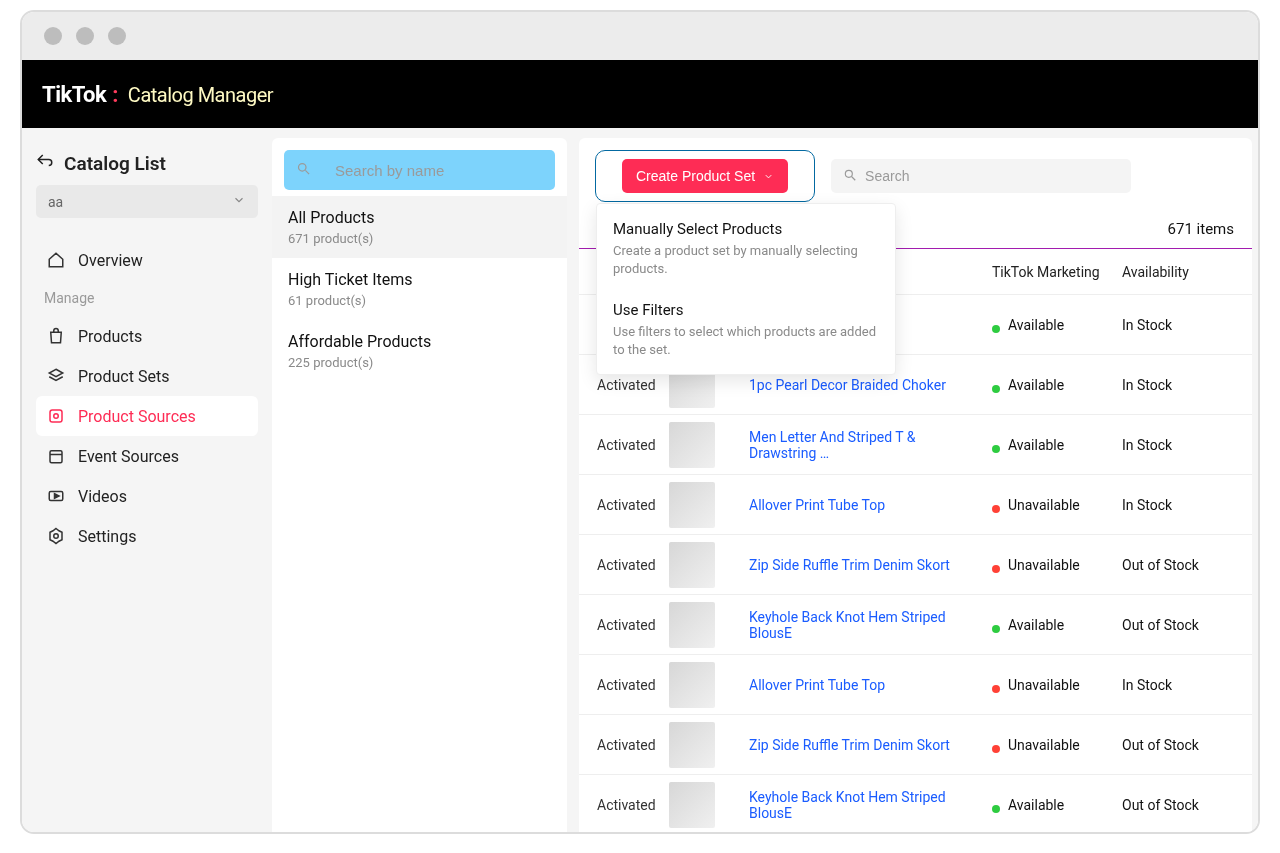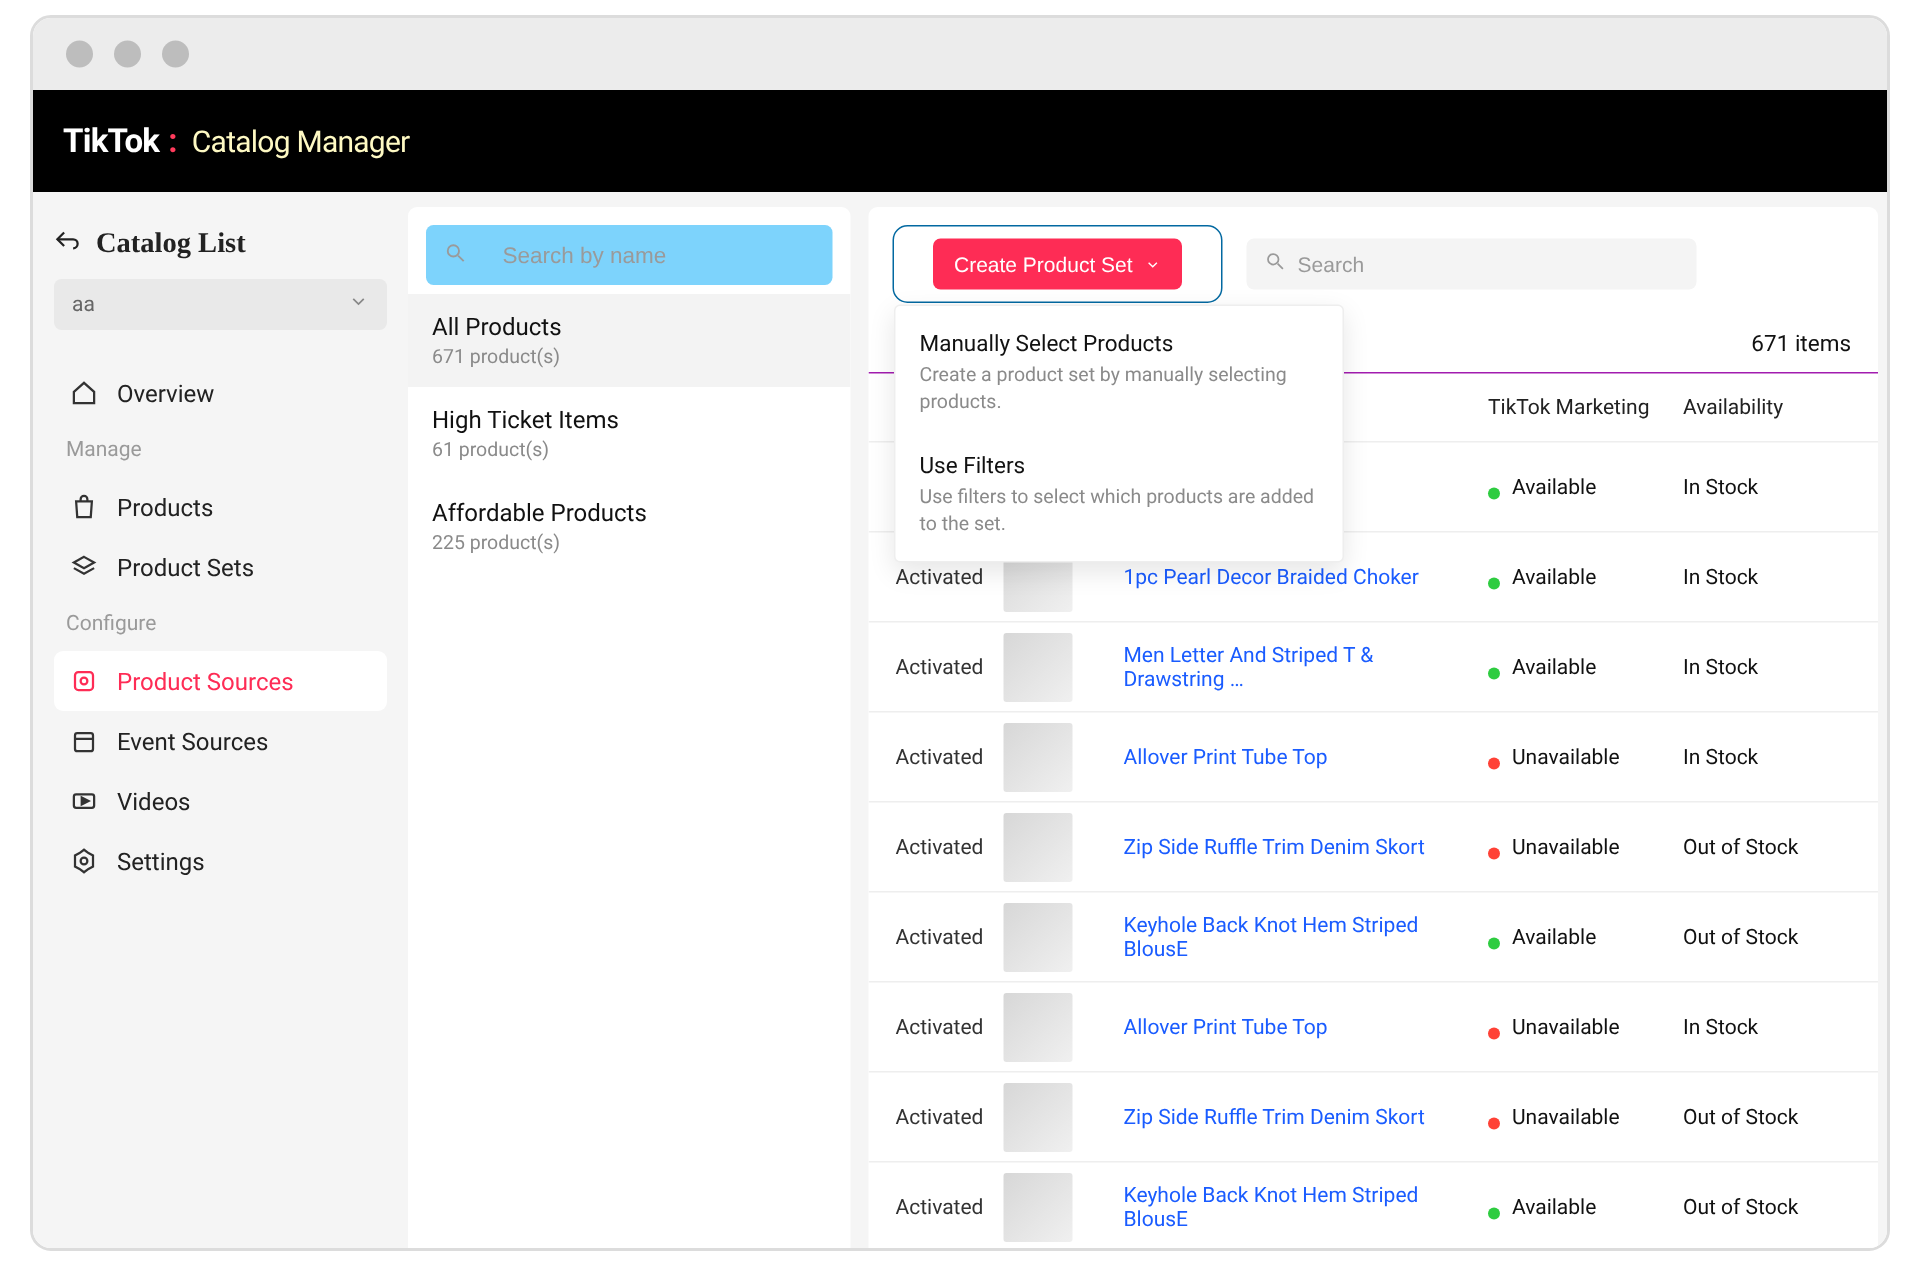--- a/index.html
+++ b/index.html
@@ -58,21 +58,20 @@
     width: 250px;
     padding: 18px 14px 0 14px;
     font-size: 15px;
     color: #222;
   }
   .sidebar .cl-head {
     display: flex; align-items: flex-start;
     gap: 10px;
     font-size: 19px; font-weight: 600;
     margin: 6px 0 10px 0;
-    font-family: Liberation Serif, serif;
   }
   .sidebar .catselect {
     background: #e9e9e9;
     border-radius: 5px;
     padding: 8px 12px;
     display:flex; justify-content:space-between; align-items:center;
     color:#666; font-size:14px;
     margin-bottom: 22px;
   }
   .sidebar .section-label {
@@ -291,21 +290,20 @@
       <div class="navitem">
         <span class="ic">
           <svg width="18" height="18" viewBox="0 0 24 24" fill="none" stroke="currentColor" stroke-width="2">
               <polygon points="12 3 21 8 12 13 3 8"></polygon>
               <polyline points="3 13 12 18 21 13"></polyline>
             </svg>
         </span>
         <span>Product Sets</span>
       </div>
 
-      <div class="section-label">Configure</div>
 
       <div class="navitem active">
         <span class="ic">
           <svg width="18" height="18" viewBox="0 0 24 24" fill="none" stroke="currentColor" stroke-width="2">
               <rect x="4" y="4" width="16" height="16" rx="3"></rect>
               <circle cx="12" cy="12" r="3"></circle>
             </svg>
         </span>
         <span>Product Sources</span>
       </div>

